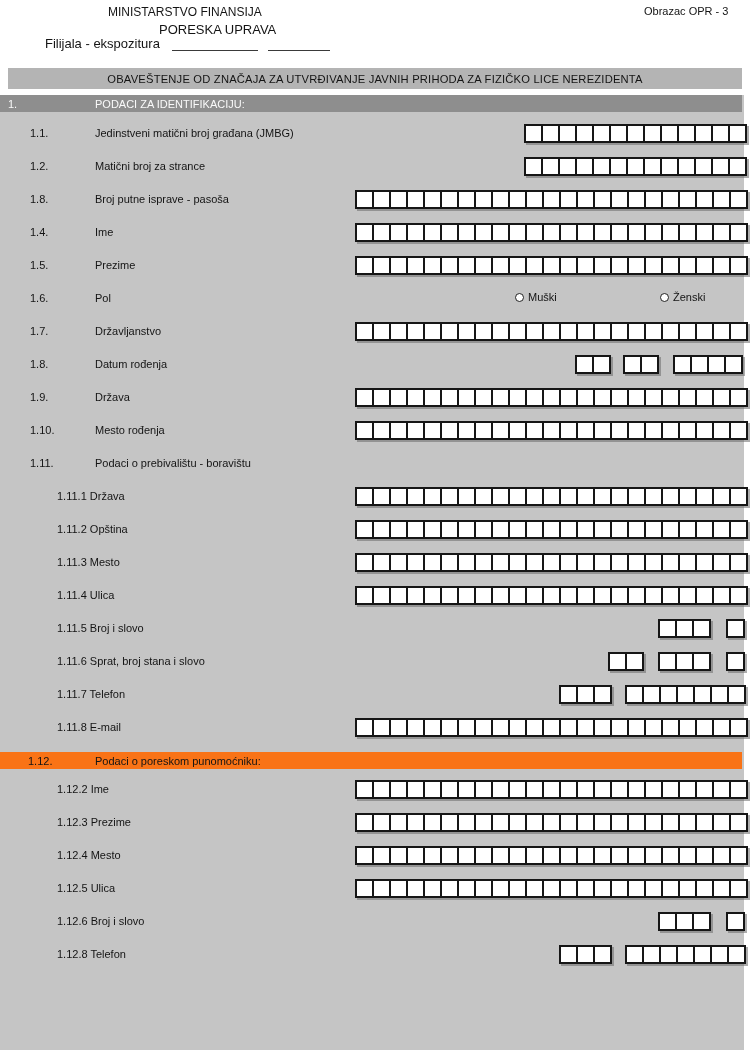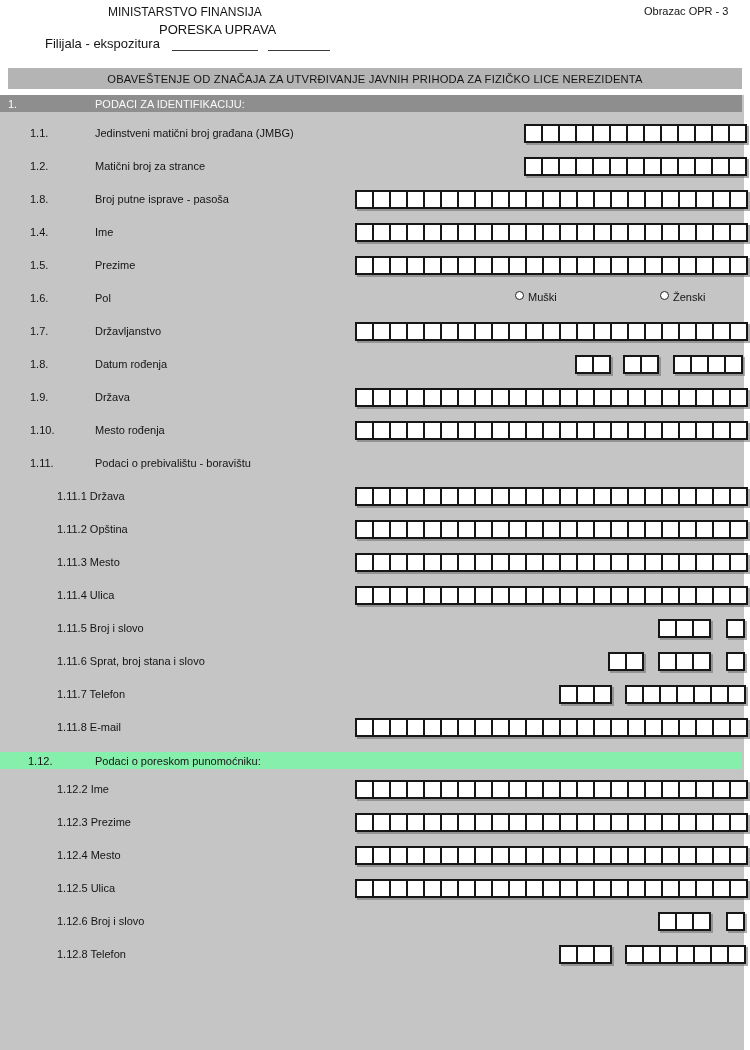--- a/index.html
+++ b/index.html
@@ -17,40 +17,40 @@
 
   
   .title-band{position:absolute;left:8px;top:68px;width:734px;height:21px;background:#b4b4b4;
               display:flex;align-items:center;justify-content:center;font-size:11.2px;letter-spacing:.2px;}
 
   
   .body-gray{position:absolute;left:0;top:95px;width:744px;height:955px;background:#c5c5c5;}
 
   .band{position:absolute;left:0;width:742px;height:17px;display:flex;align-items:center;font-size:11px;}
   .band-1{top:0;background:#8e8e8e;color:#fafafa;}
-  .band-112{top:657px;background:#86efac;color:#141414;}
+  .band-112{top:657px;background:#f97316;color:#141414;}
   .band .b-num{flex:0 0 auto;}
   .band-1 .b-num{margin-left:8px;width:87px;}
   .band-112 .b-num{margin-left:28px;width:67px;}
 
   .rows{position:absolute;left:0;width:744px;}
   .rows-1{top:22px;}
   .rows-2{top:678px;}
   .row{position:relative;height:33px;}
   .row .num{position:absolute;left:30px;top:10px;font-size:11px;}
   .row .lbl{position:absolute;left:95px;top:10px;font-size:11px;}
   .row .sublbl{position:absolute;left:57px;top:10px;font-size:11px;}
 
   .grp{position:absolute;top:7px;height:19px;white-space:nowrap;font-size:0;
        box-shadow:2px 2px 0 rgba(105,105,105,.55);}
   .cell{display:inline-block;width:19px;height:19px;box-sizing:border-box;
         border:2px solid #161616;background:#ffffff;margin-left:-2px;vertical-align:top;}
   .cell:first-child{margin-left:0;}
 
-  .radio{position:absolute;top:9px;display:flex;align-items:flex-start;font-size:11px;}
+  .radio{position:absolute;top:9px;display:flex;align-items:center;font-size:11px;}
   .circ{width:9px;height:9px;box-sizing:border-box;border:1.5px solid #222;border-radius:50%;
         background:#fff;margin-right:4px;flex:0 0 auto;}
 </style>
 </head>
 <body>
 
 <div class="page">
 
   <div class="hdr-min">MINISTARSTVO FINANSIJA</div>
   <div class="hdr-pu">PORESKA UPRAVA</div>

